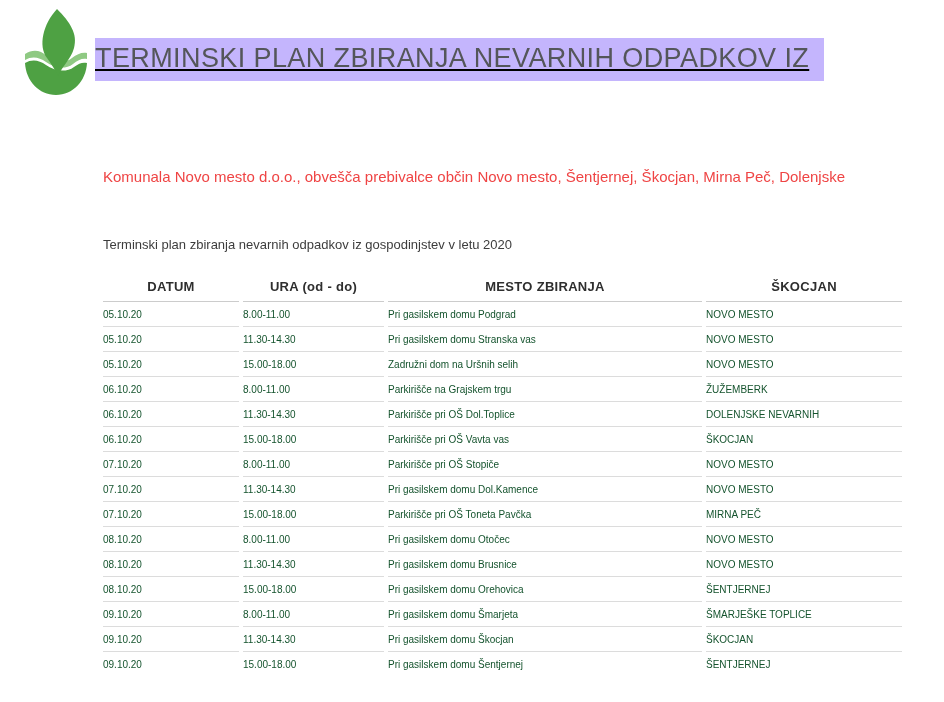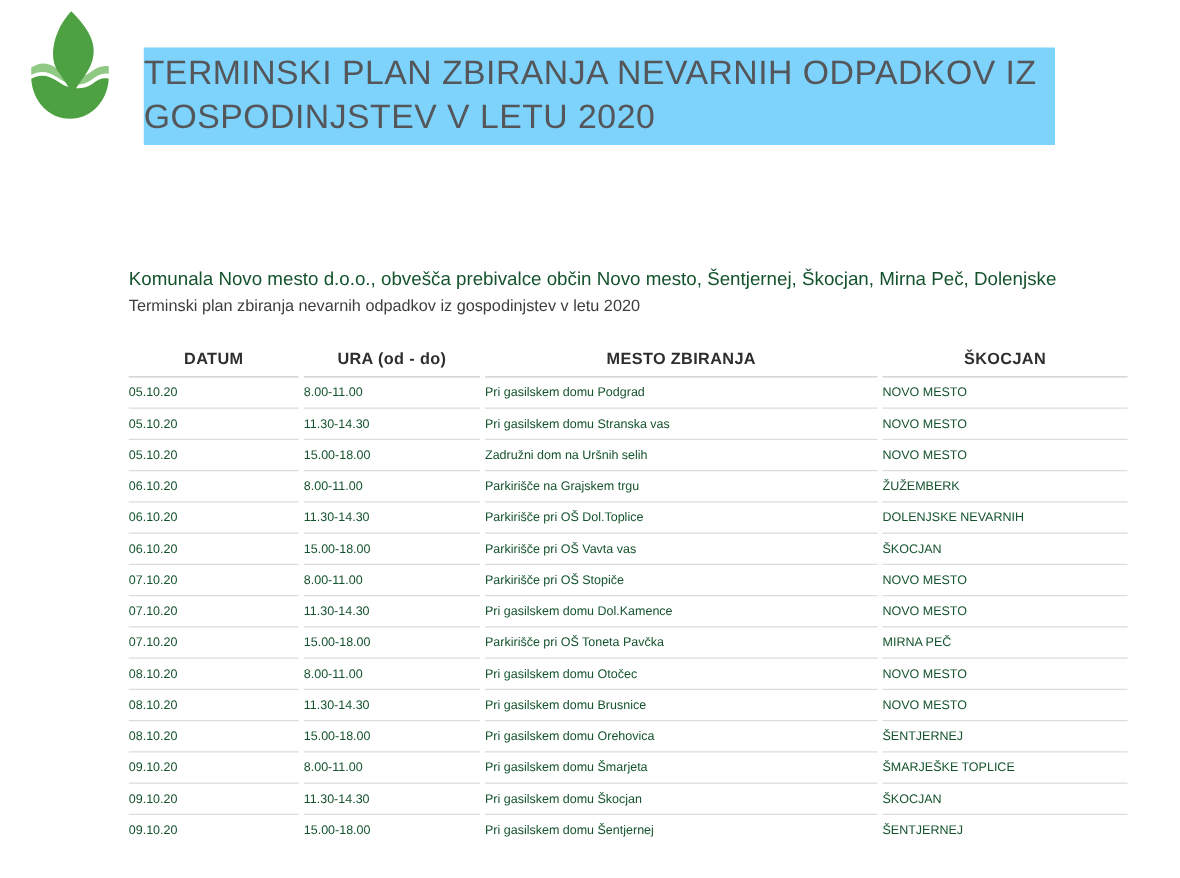--- a/index.html
+++ b/index.html
@@ -5,34 +5,35 @@
   html,body{margin:0;padding:0;background:#ffffff;}
   .page{
     position:relative;
     width:944px;height:702px;
     background:#ffffff;
     font-family:"Liberation Sans","DejaVu Sans",sans-serif;
     overflow:hidden;
   }
   .logo{position:absolute;left:20px;top:8px;width:72px;height:92px;}
   .title-block{
-    position:absolute;left:115px;top:38px;width:729px;
-    background:#7dd3fc;
+    position:absolute;left:95px;top:38px;width:729px;
+    background:#c4b5fd;
     padding:3px 0 5px 0;
+    text-decoration:underline;
   }
   .title-line{
     font-size:27px;line-height:35px;
     font-weight:300;
     color:#54565a;
     letter-spacing:0.4px;
     white-space:nowrap;
   }
   .intro{
     position:absolute;left:103px;top:163px;width:820px;
-    font-size:15px;line-height:27.5px;color:#14532d;margin-top:47px;
+    font-size:15px;line-height:27.5px;color:#ef4444;
   }
   .intro div{white-space:nowrap;}
   .subtitle{
     position:absolute;left:103px;top:237px;
     font-size:13px;color:#3d3d3d;white-space:nowrap;
   }
   .table-wrap{position:absolute;left:99px;top:272px;}
   table.schedule{
     border-collapse:separate;
     border-spacing:4px 0;
@@ -82,21 +83,20 @@
       <path d="M5,55 C12,51 19,52 26,57 C34,63 46,65 54,59 C59,55 63,54 67,55
                C66,73 53,87 36,87 C19,87 6,73 5,55 Z" fill="#4ea143"></path>
 
       <path d="M37,1 C50,14 58,26 54,40 C51,51 43,57 38,68
                C35,61 31,56 27,50 C18,38 23,16 37,1 Z" fill="#4ea143"></path>
     </svg>
   </div>
 
   <div class="title-block">
     <div class="title-line">TERMINSKI PLAN ZBIRANJA NEVARNIH ODPADKOV IZ</div>
-    <div class="title-line">GOSPODINJSTEV V LETU 2020</div>
   </div>
 
   <div class="intro">
     <div>Komunala Novo mesto d.o.o., obvešča  prebivalce občin Novo mesto, Šentjernej, Škocjan, Mirna Peč, Dolenjske</div>
   </div>
 
   <div class="subtitle">Terminski plan zbiranja nevarnih odpadkov iz gospodinjstev v letu 2020</div>
 
   <div class="table-wrap">
     <table class="schedule">

